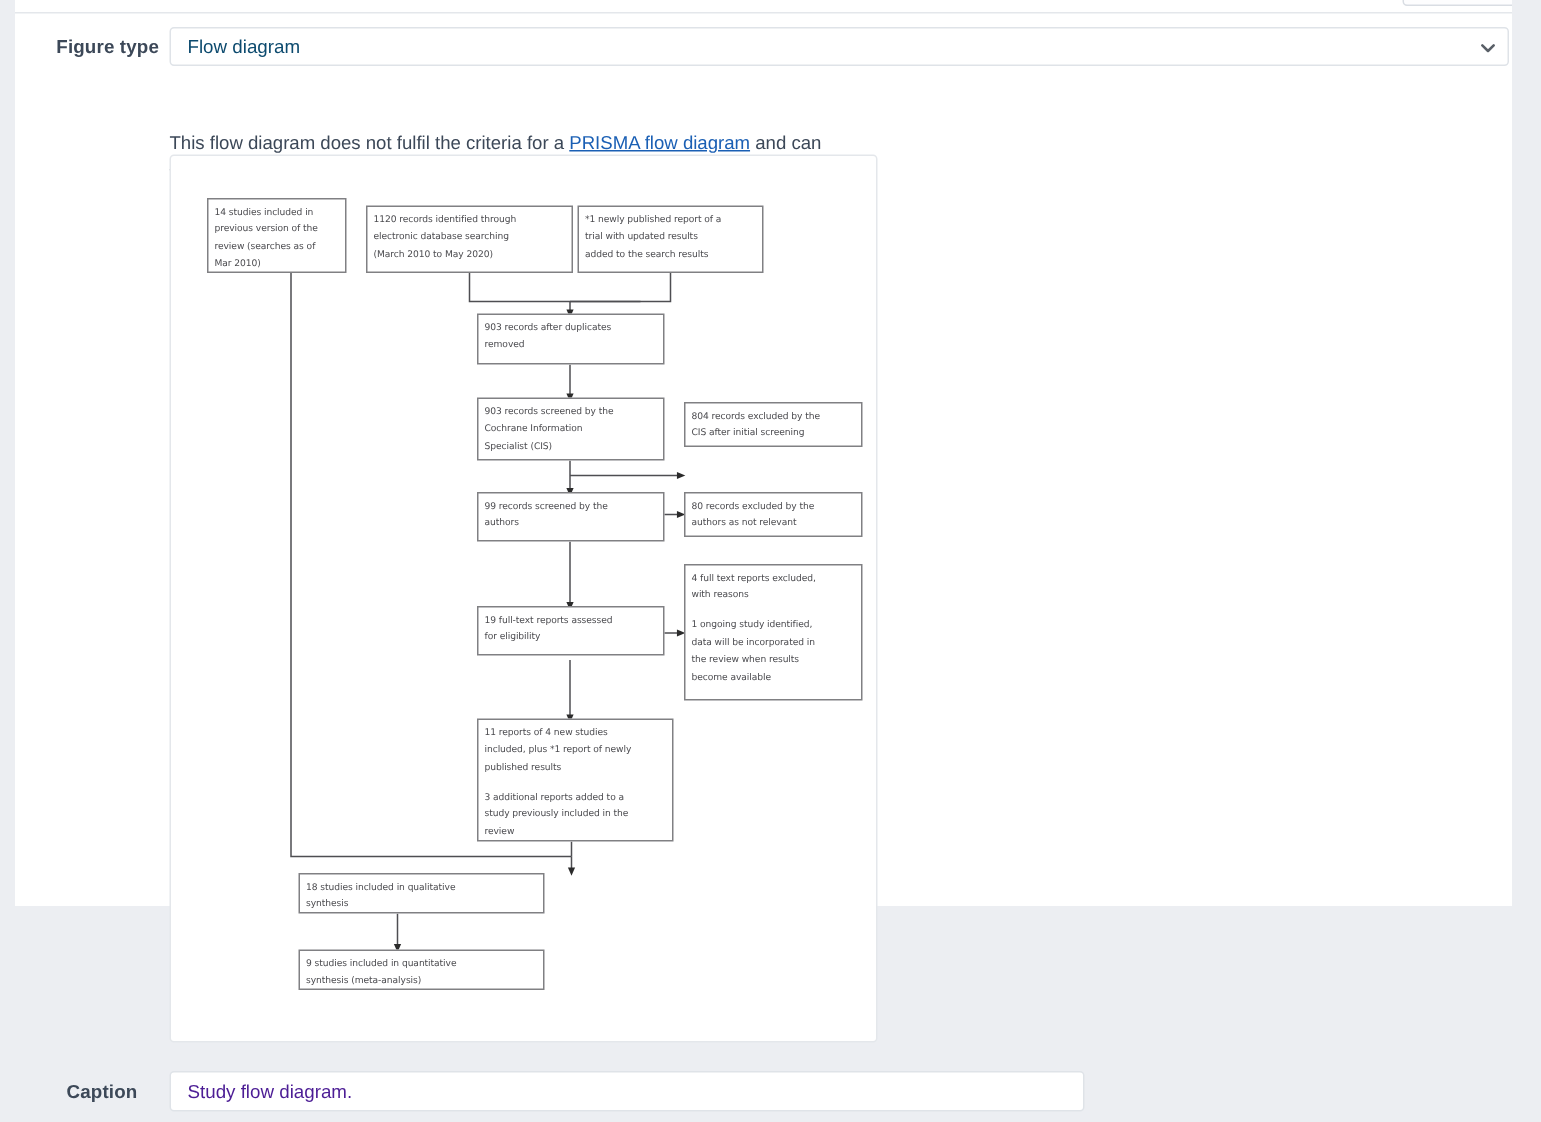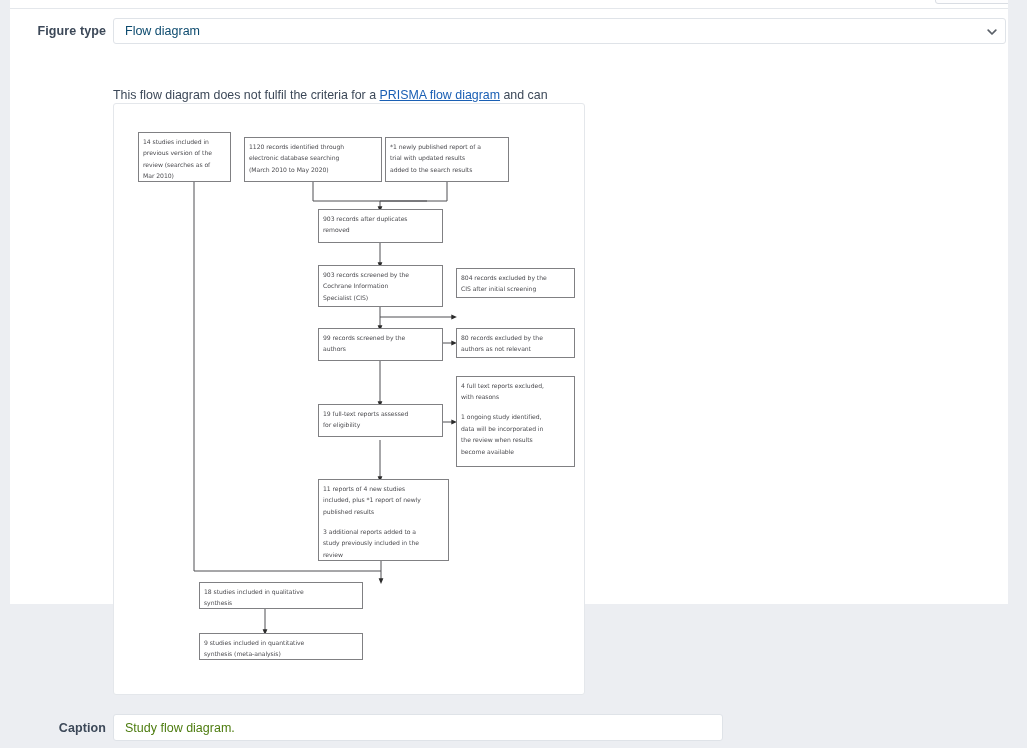--- a/index.html
+++ b/index.html
@@ -68,20 +68,21 @@
   }
   #label-figure-type {
     left: 20px;
     top: 23px;
     width: 76px;
   }
   #label-caption {
     left: 20px;
     top: 720px;
     width: 76px;
+    text-align: center;
   }
 
   .select-wrap {
     position: absolute;
     left: 103px;
     top: 18px;
     width: 893px;
     height: 26px;
   }
   select.field {
@@ -110,21 +111,21 @@
 
   input.field {
     position: absolute;
     left: 103px;
     top: 714px;
     width: 610px;
     height: 27px;
     padding: 12px 11px;
     font-family: "Liberation Sans", sans-serif;
     font-size: 12.5px;
-    color: #4d7c0f;
+    color: #4c1d95;
     background: #ffffff;
     border: 1px solid #dfe3e8;
     border-radius: 3px;
     outline: none;
   }
 
   
   .warning {
     position: absolute;
     left: 103px;

